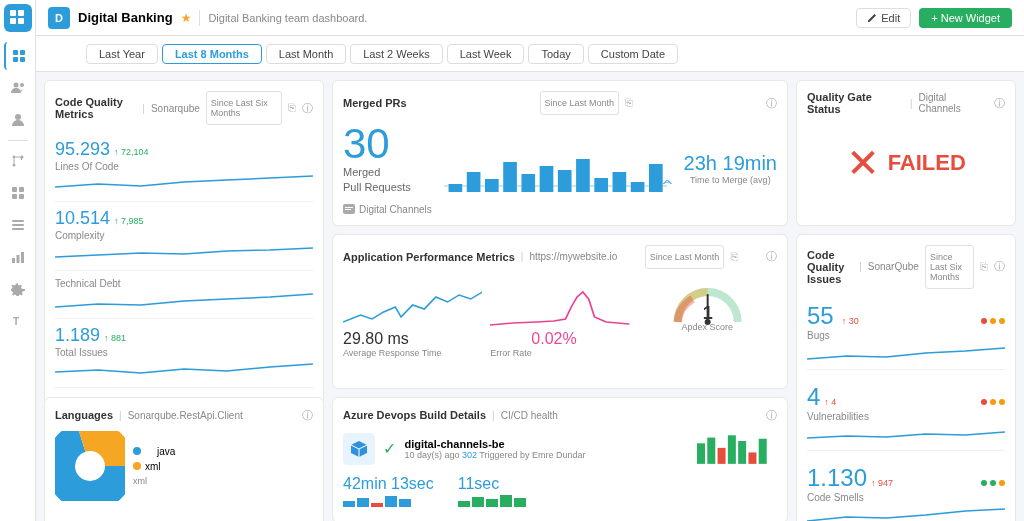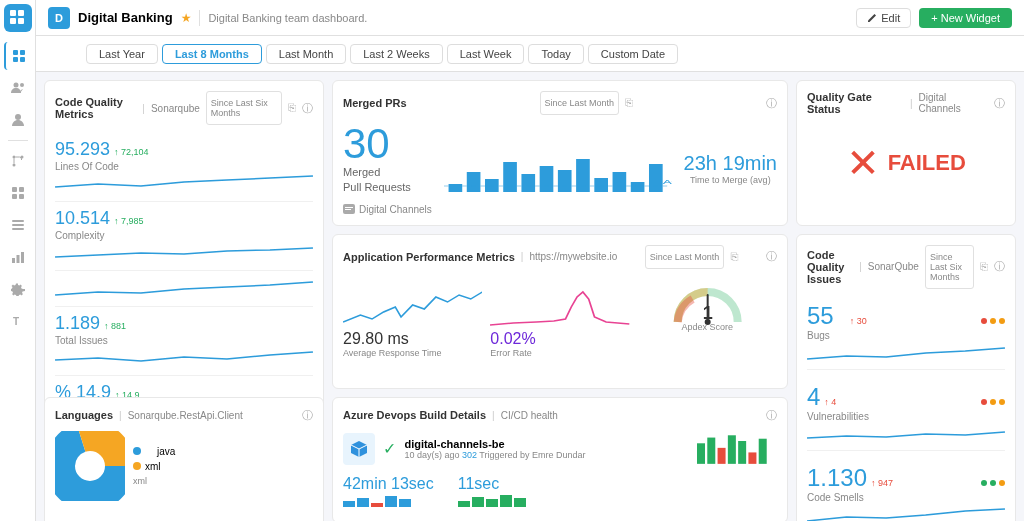--- a/index.html
+++ b/index.html
@@ -209,20 +209,21 @@
             <span class="metric-value">10.514</span>
             <span class="metric-change up">↑ 7,985</span>
           </div>
           <div class="metric-label">Complexity</div>
           <svg class="sparkline" viewBox="0 0 120 20" preserveAspectRatio="none">
             <polyline points="0,16 20,14 40,12 60,13 80,10 100,9 120,7" fill="none" stroke="#2d9cdb" stroke-width="1.5"></polyline>
           </svg>
         </div>
 
         <div class="metric-row">
+          <div class="metric-label">Technical Debt</div>
           <svg class="sparkline" viewBox="0 0 120 20" preserveAspectRatio="none">
             <polyline points="0,18 20,15 40,16 60,12 80,10 100,8 120,5" fill="none" stroke="#2d9cdb" stroke-width="1.5"></polyline>
           </svg>
         </div>
 
         <div class="metric-row">
           <div style="display:flex;align-items:baseline">
             <span class="metric-value">1.189</span>
             <span class="metric-change up">↑ 881</span>
           </div>
@@ -321,21 +322,21 @@
               <polyline points="0,45 15,38 25,42 35,35 45,30 50,40 60,28 70,32 80,20 90,25 100,18 110,22 120,15" fill="none" stroke="#2d9cdb" stroke-width="1.5"></polyline>
             </svg>
             <div style="font-size:16px;font-weight:400;color:#333;">29.80 ms</div>
             <div style="font-size:9px;color:#888;">Average Response Time</div>
           </div>
 
           <div>
             <svg viewBox="0 0 120 50" width="100%" height="50" preserveAspectRatio="none">
               <polyline points="0,48 20,46 40,45 55,44 65,42 70,30 75,20 80,15 85,22 90,40 100,45 110,46 120,47" fill="none" stroke="#e84393" stroke-width="1.5"></polyline>
             </svg>
-            <div style="font-size:16px;font-weight:400;color:#6d28d9;">0.02%</div>
+            <div style="font-size:16px;font-weight:400;color:#ec4899;margin-left:41px;">0.02%</div>
             <div style="font-size:9px;color:#888;">Error Rate</div>
           </div>
 
           <div style="text-align:center;">
             <svg viewBox="0 0 80 50" width="100%" height="50">
 
               <path d="M10,45 A30,30 0 0,1 70,45" fill="none" stroke="#27ae60" stroke-width="8" opacity="0.3"></path>
               <path d="M10,45 A30,30 0 0,1 40,15" fill="none" stroke="#f5a623" stroke-width="8" opacity="0.4"></path>
               <path d="M10,45 A30,30 0 0,1 25,22" fill="none" stroke="#e74c3c" stroke-width="8" opacity="0.4"></path>
 
@@ -356,21 +357,21 @@
           <span class="since-badge" style="margin-left:auto">Since Last Six Months</span>
           <span class="copy-icon">⎘</span>
           <span class="card-info">ⓘ</span>
         </div>
 
         <div class="cqi-metric-row">
           <div style="display:flex;justify-content:space-between;align-items:center;">
             <div>
               <div style="display:flex;align-items:baseline;">
                 <span style="font-size:24px;font-weight:300;color:#2d9cdb;">55</span>
-                <span style="font-size:9px;color:#e74c3c;margin-left:16px;text-align:center;">↑ 30</span>
+                <span style="font-size:9px;color:#e74c3c;margin-left:8px;text-align:center;">↑ 30</span>
               </div>
               <div style="font-size:10px;color:#888;">Bugs</div>
             </div>
             <div class="dots">
               <div class="dot dot-red"></div>
               <div class="dot dot-orange"></div>
               <div class="dot dot-orange"></div>
             </div>
           </div>
           <svg viewBox="0 0 100 20" width="100%" height="20" preserveAspectRatio="none">

